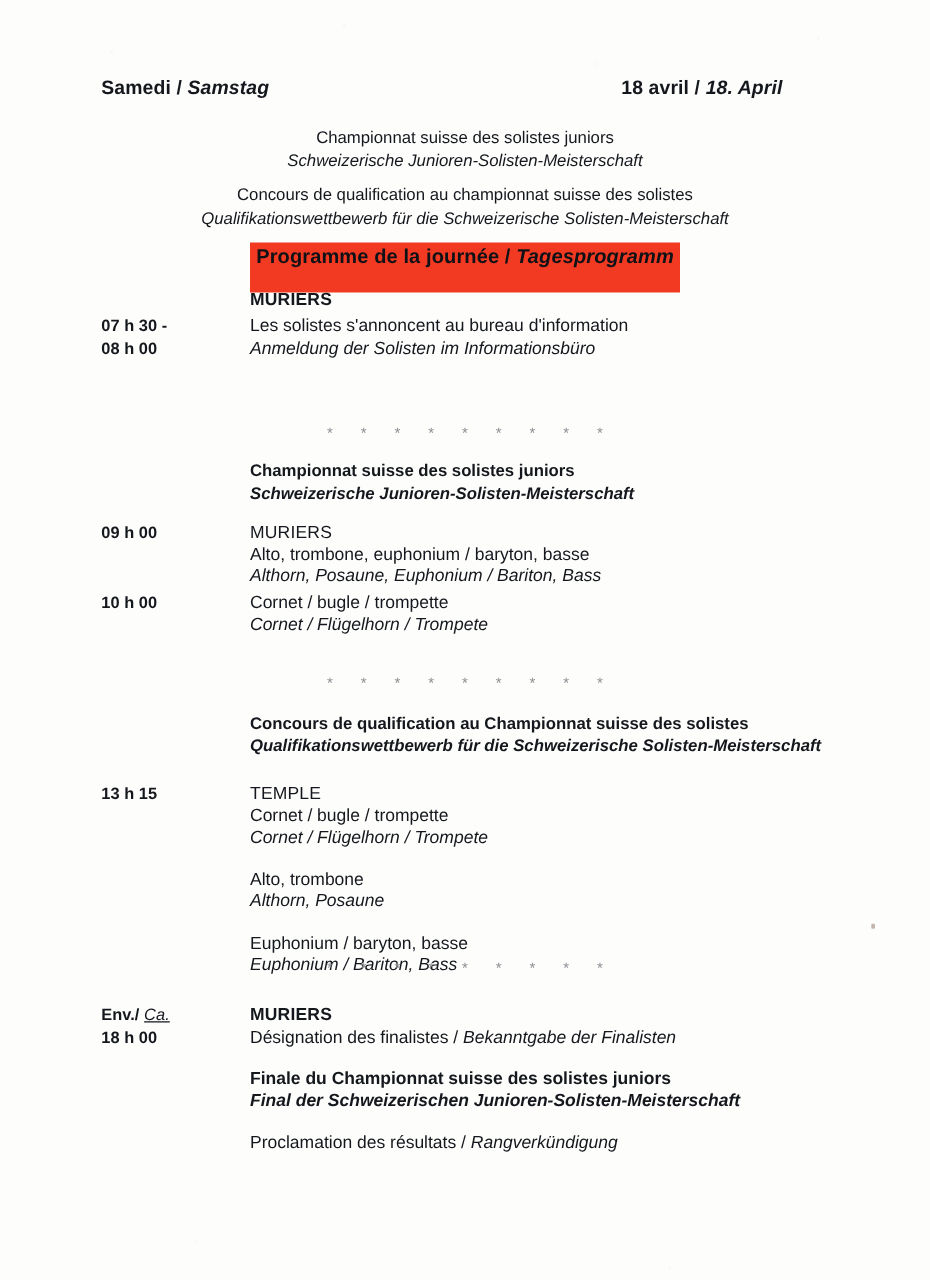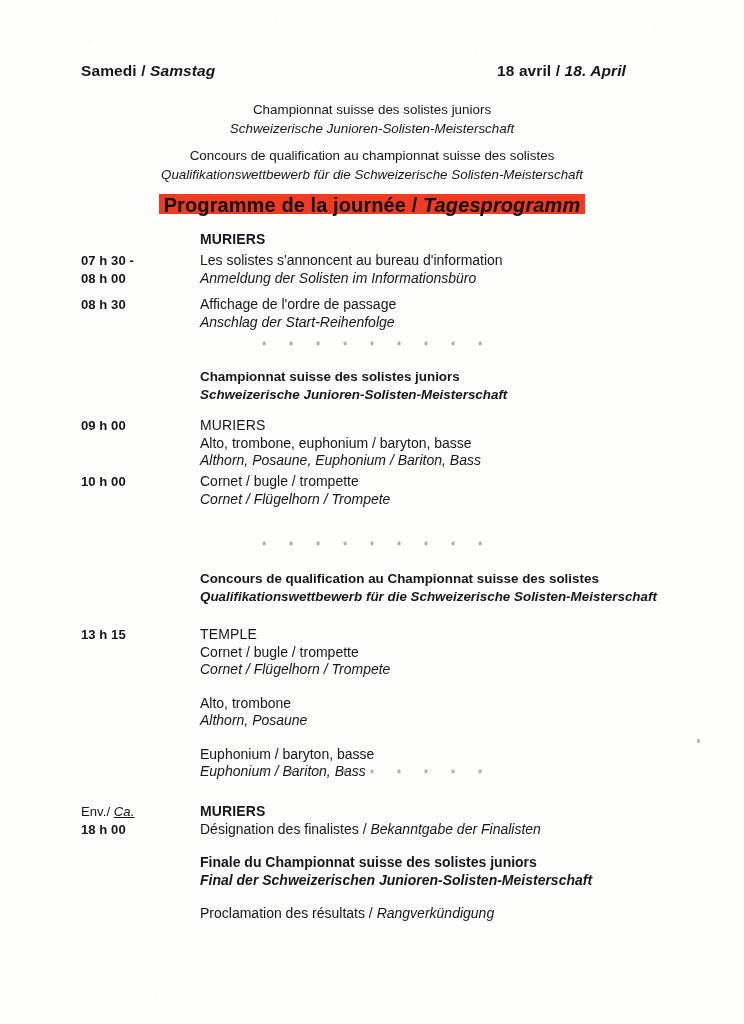--- a/index.html
+++ b/index.html
@@ -75,22 +75,22 @@
   .banner-wrap {
     position: absolute;
     top: 194px;
     left: 0;
     width: 744px;
     text-align: center;
   }
   .banner {
     display: inline-block;
     background: #f23a23;
-    padding: 3px 5px 0 5px;
-    font-size: 20px;
+    padding: 3px 5px 20px 5px;
+    font-size: 16px;
     font-weight: bold;
     line-height: 17px;
     color: #0e1115;
     letter-spacing: 0.1px;
   }
   .banner .de { font-style: italic; }
 
   
   .row {
     position: absolute;
@@ -100,21 +100,21 @@
     align-items: flex-start;
   }
   .time {
     width: 119px;
     flex: 0 0 119px;
     font-size: 13.1px;
     font-weight: bold;
     line-height: 17.5px;
     letter-spacing: 0.05px;
   }
-  .time .reg { font-weight: normal; }
+  .time .reg { font-weight: bold; }
   .time .it { font-weight: normal; font-style: italic; text-decoration: underline; }
   .body {
     flex: 1 1 auto;
     font-size: 14px;
     line-height: 17.5px;
   }
   .body .fr { }
   .body .de { font-style: italic; }
   .body .bold { font-weight: bold; }
   .body .venue { letter-spacing: 0.15px; }
@@ -199,29 +199,20 @@
     <div class="time">
       <div>07 h 30 -</div>
       <div>08 h 00</div>
     </div>
     <div class="body">
       <div class="fr">Les solistes s'annoncent au bureau d'information</div>
       <div class="de">Anmeldung der Solisten im Informationsbüro</div>
     </div>
   </div>
 
-  <div class="row" style="top:296px;">
-    <div class="time">
-      <div>08 h 30</div>
-    </div>
-    <div class="body">
-      <div class="fr">Affichage de l'ordre de passage</div>
-      <div class="de">Anschlag der Start-Reihenfolge</div>
-    </div>
-  </div>
 
   <div class="stars" style="top:340px;">* * * * * * * * *</div>
 
   <div class="section-head" style="top:368px;">
     <div>Championnat suisse des solistes juniors</div>
     <div class="de">Schweizerische Junioren-Solisten-Meisterschaft</div>
   </div>
 
   <div class="row" style="top:417px;">
     <div class="time">09 h 00</div>

